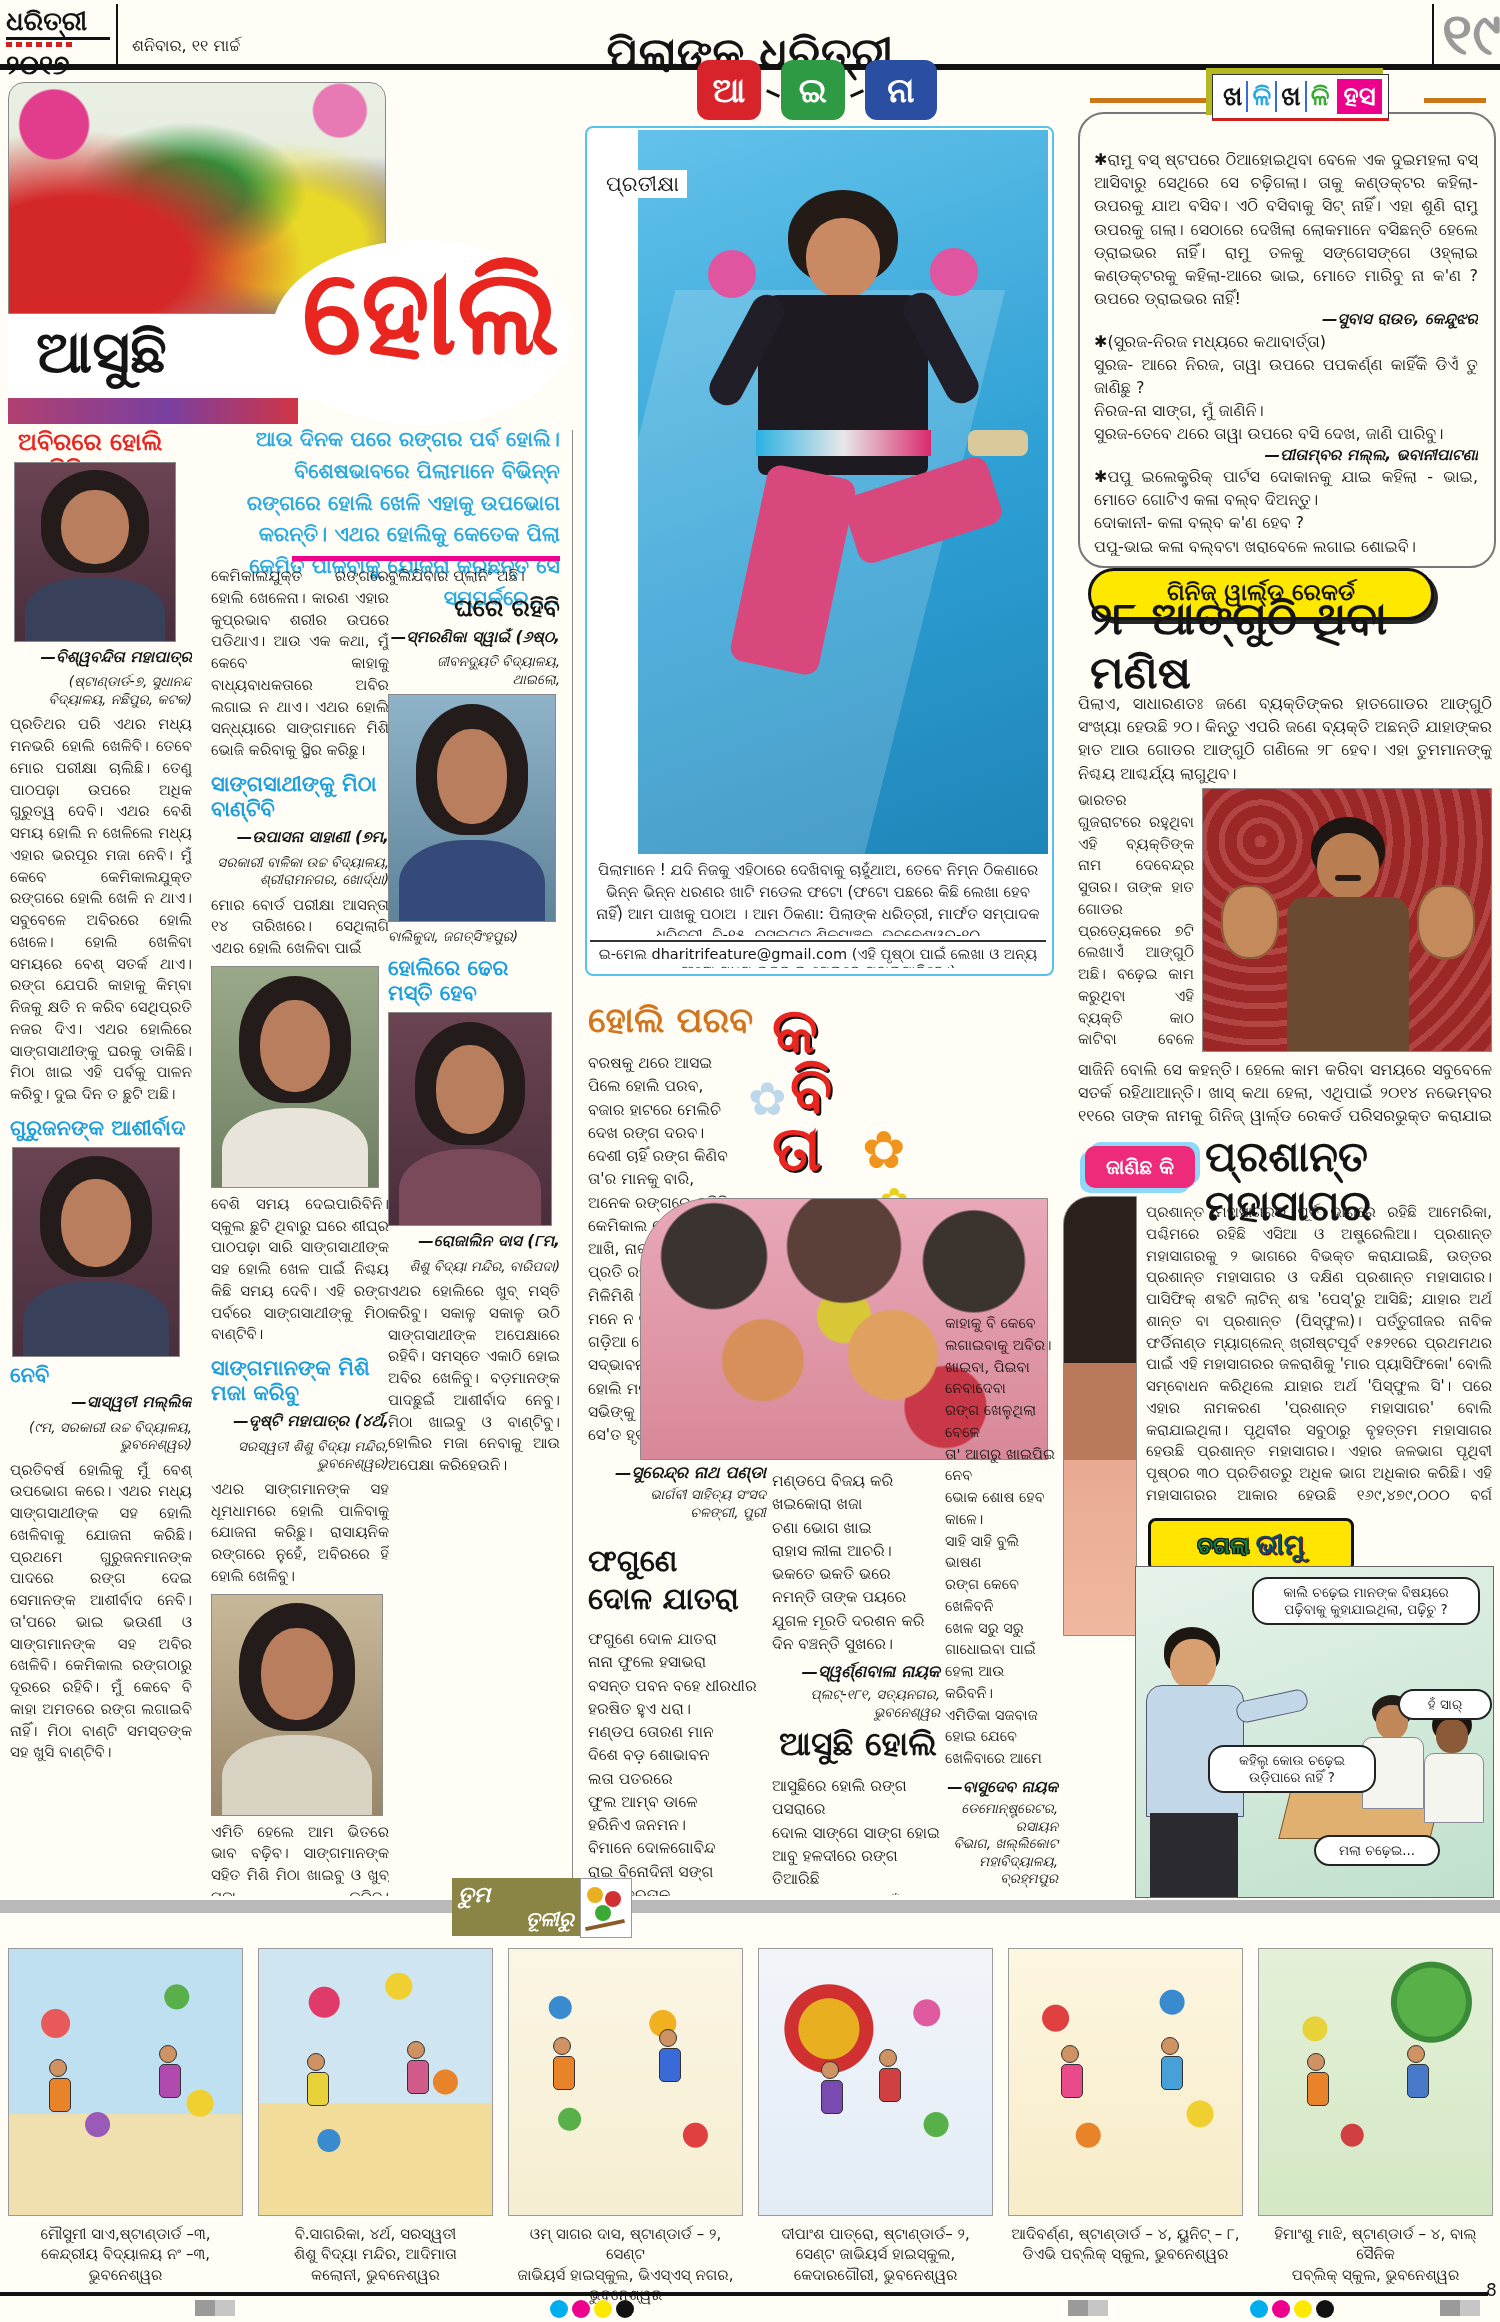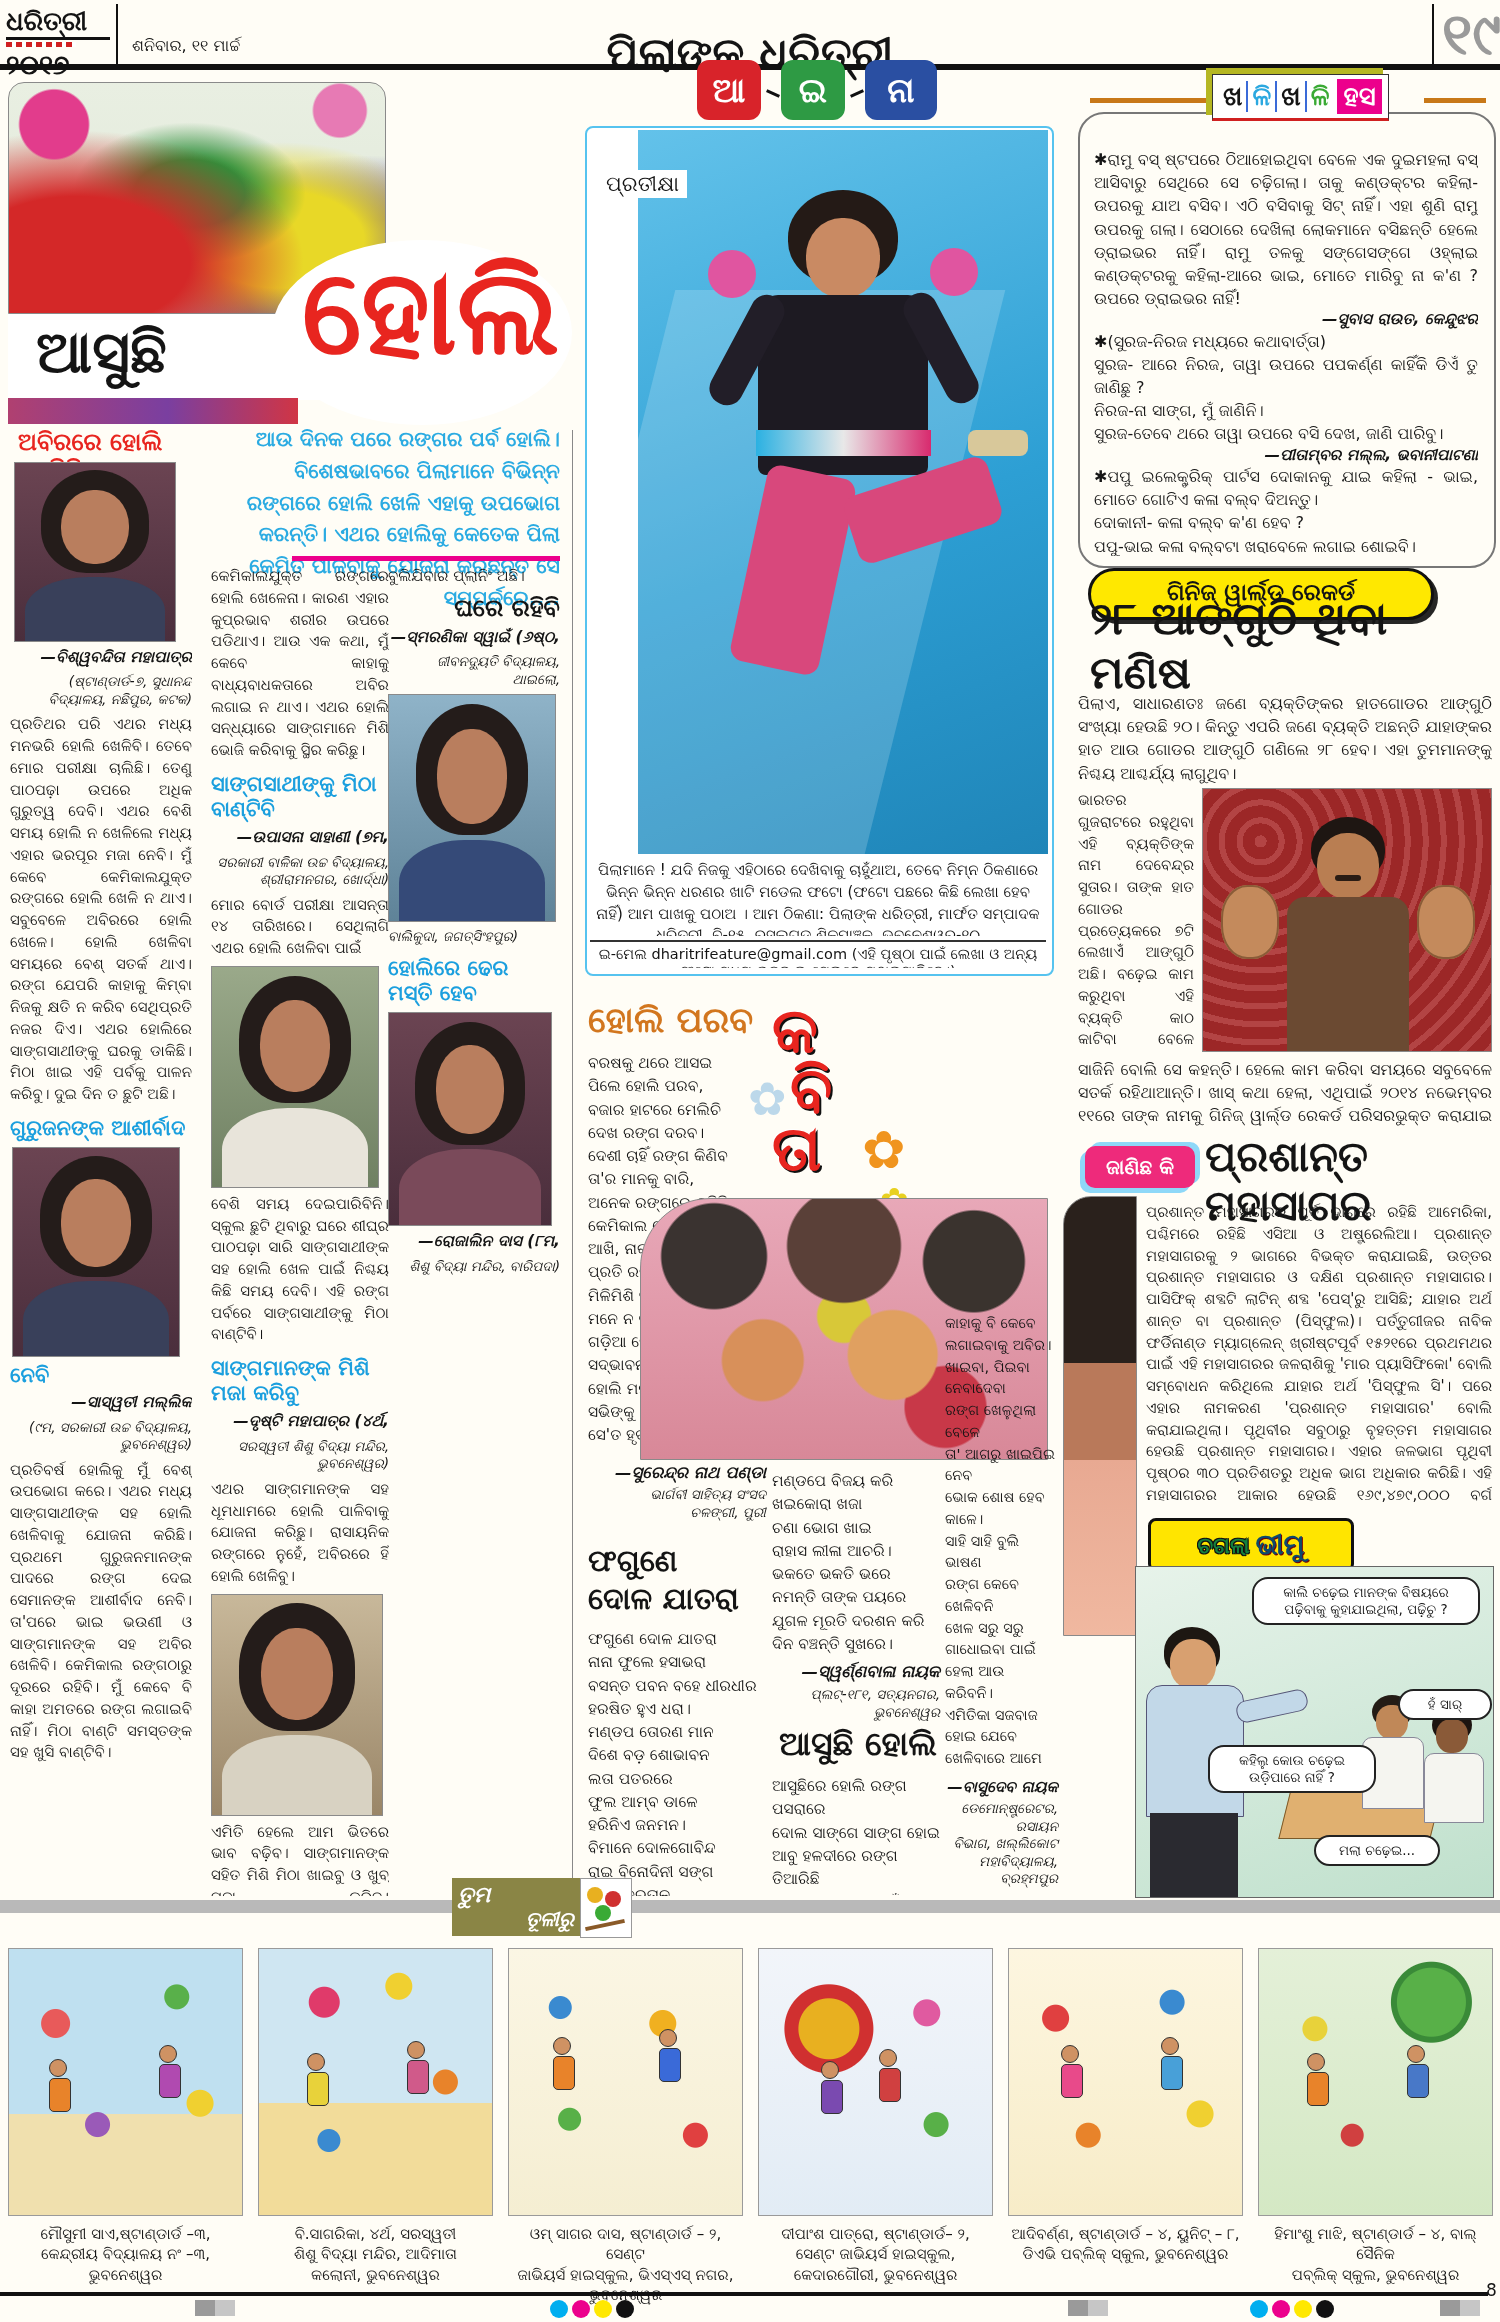--- a/index.html
+++ b/index.html
@@ -121,20 +121,21 @@
       </div>
     <div class="sch" style="text-align:left;">ବାଲିକୁଦା, ଜଗତ୍‌ସିଂହପୁର)</div>
     <div class="sh-blue">ହୋଲିରେ ଢେର ମସ୍ତି ହେବ</div>
     <div class="por photo" style="width:164px;height:214px;">
         <span class="hair"></span>
         <span class="face"></span>
         <span class="shou" style="background:#7a4a5a;"></span>
       </div>
     <div class="byl">—ରୋଜାଲିନ ଦାସ (୮ମ,</div>
     <div class="sch">ଶିଶୁ ବିଦ୍ୟା ମନ୍ଦିର, ବାରିପଦା)</div>
+    <div class="bt">ଏଥର ହୋଲିରେ ଖୁବ୍ ମସ୍ତି କରିବୁ। ସକାଳୁ ସକାଳୁ ଉଠି ସାଙ୍ଗସାଥୀଙ୍କ ଅପେକ୍ଷାରେ ରହିବି। ସମସ୍ତେ ଏକାଠି ହୋଇ ଅବିର ଖେଳିବୁ। ବଡ଼ମାନଙ୍କ ପାଦଛୁଇଁ ଆଶୀର୍ବାଦ ନେବୁ। ମିଠା ଖାଇବୁ ଓ ବାଣ୍ଟିବୁ। ହୋଲିର ମଜା ନେବାକୁ ଆଉ ଅପେକ୍ଷା କରିହେଉନି।</div>
   </div>
 
   <div class="abs" style="left:572px;top:430px;width:1px;height:1460px;background:#888;"></div>
 
   <div class="abs" style="left:585px;top:126px;width:465px;height:846px;border:2px solid #56c3ef;border-radius:8px;background:#fff;"></div>
   <div class="abs" style="left:697px;top:60px;width:64px;height:60px;background:#d8232a;border-radius:12px;color:#fff;font-size:34px;font-weight:bold;text-align:center;line-height:60px;">ଆ</div>
   <div class="abs" style="left:766px;top:92px;width:14px;height:3px;background:#111;transform:rotate(25deg);"></div>
   <div class="abs" style="left:781px;top:60px;width:64px;height:60px;background:#2e9a44;border-radius:12px;color:#fff;font-size:34px;font-weight:bold;text-align:center;line-height:60px;">ଇ</div>
   <div class="abs" style="left:850px;top:92px;width:14px;height:3px;background:#111;transform:rotate(-25deg);"></div>
   <div class="abs" style="left:865px;top:60px;width:72px;height:60px;background:#2a4fa2;border-radius:12px;color:#fff;font-size:34px;font-weight:bold;text-align:center;line-height:60px;">ନା</div>

